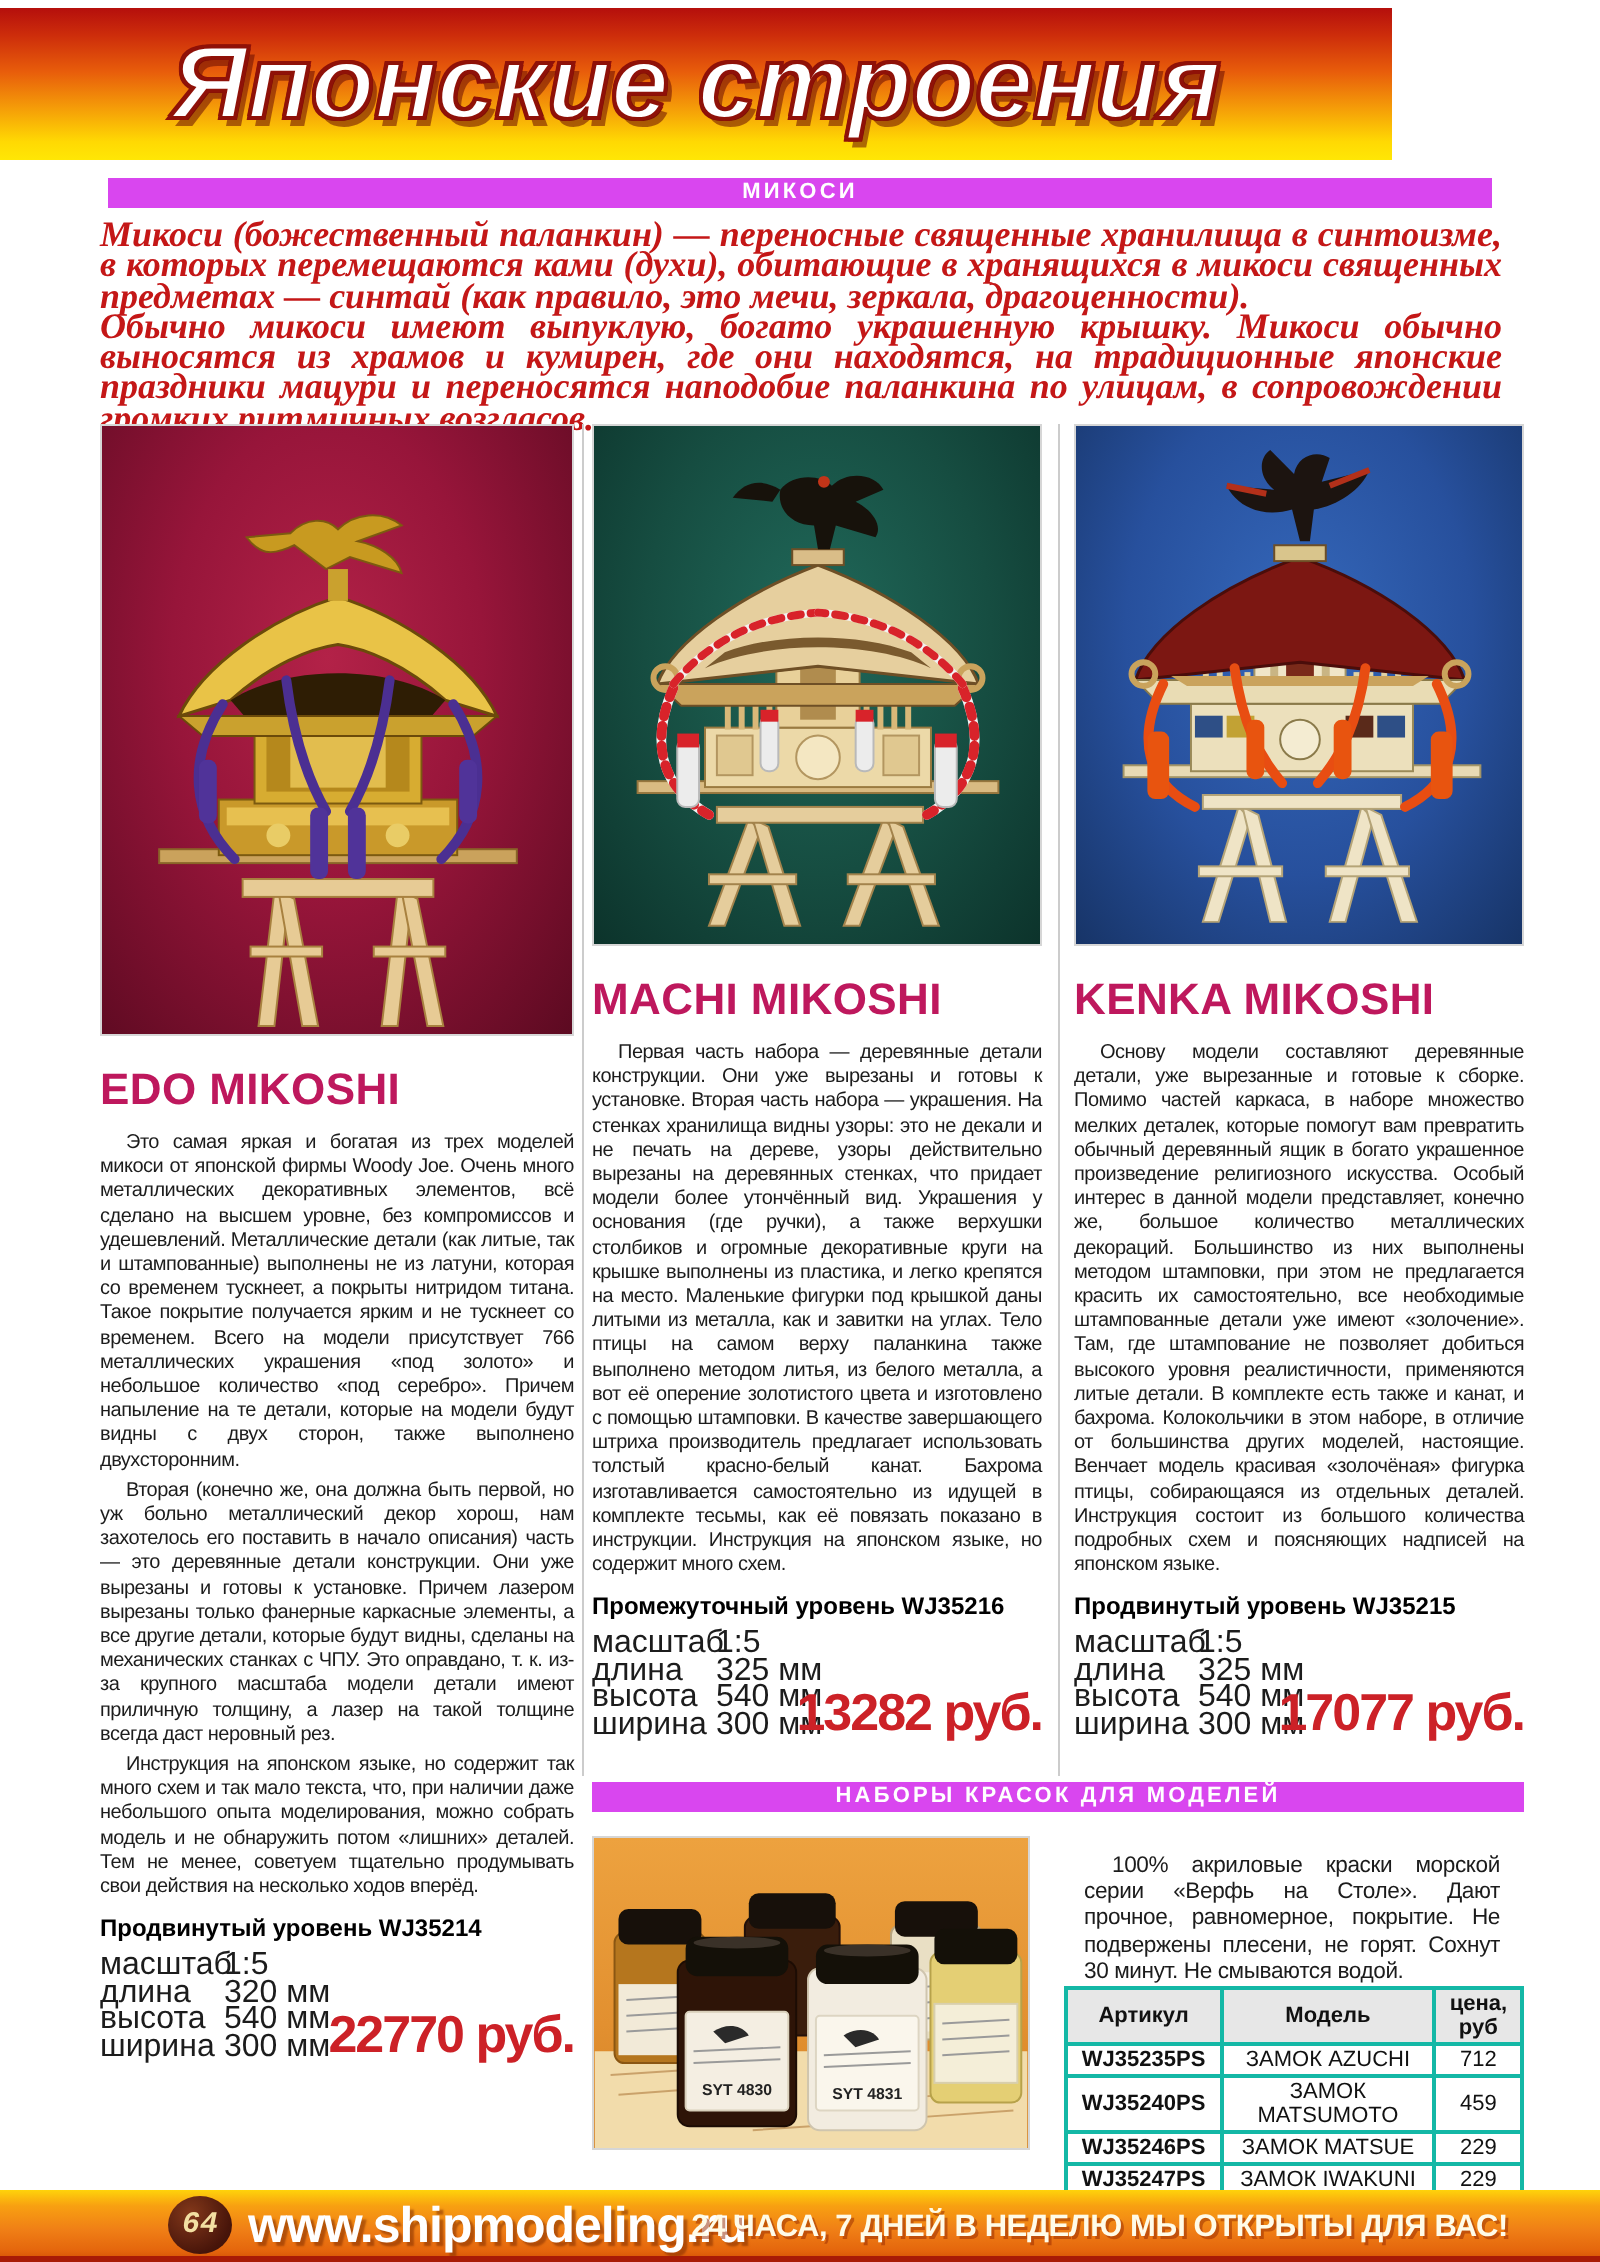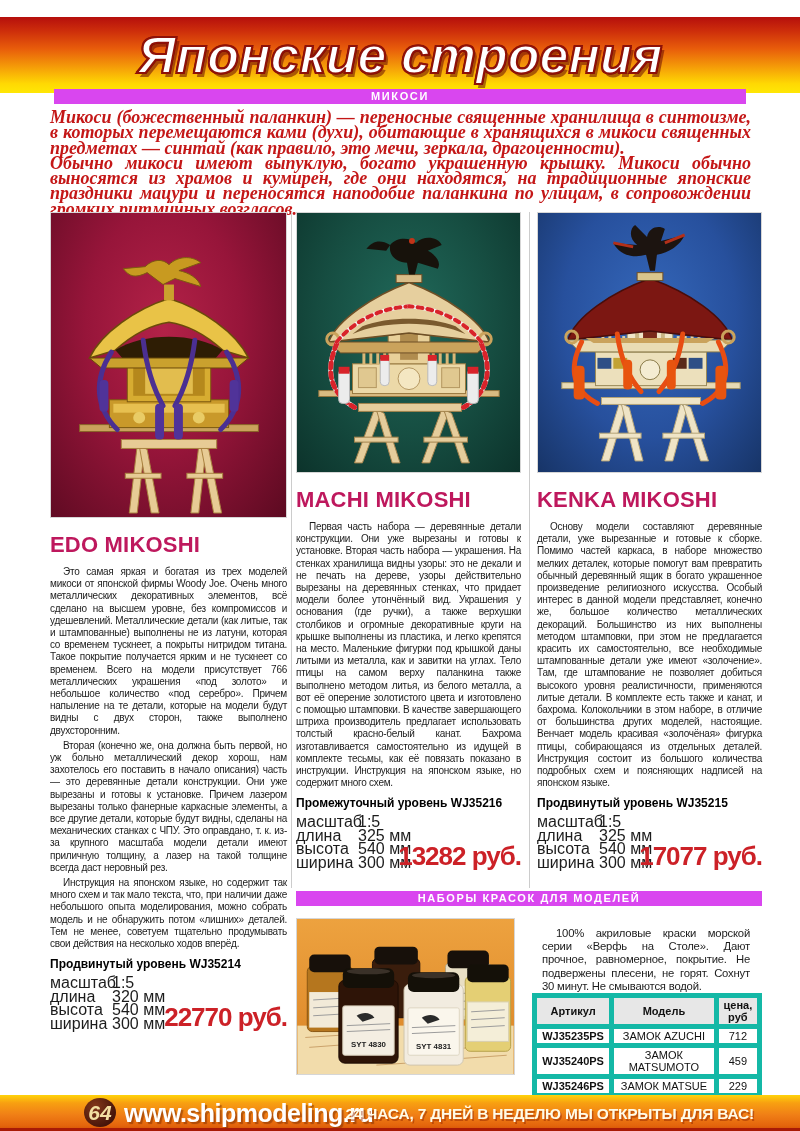--- a/index.html
+++ b/index.html
@@ -1,21 +1,21 @@
 <!DOCTYPE html>
 <html><head>
 <meta charset="utf-8">
 <style>
   * { box-sizing: border-box; }
   html,body { margin:0; padding:0; background:#888; }
   .page { position:relative; width:800px; height:1131px; background:#fff; overflow:hidden;
           font-family:"Liberation Sans",sans-serif; margin:0 auto; }
 
   
-  .header-band { position:absolute; left:0; top:17px; width:800px; height:76px;
+  .header-band { position:absolute; left:0; top:4px; width:696px; height:76px;
     background:linear-gradient(180deg,#b50f0c 0%,#cd2d0b 18%,#e85d0b 42%,#f59d08 66%,#ffd903 88%,#ffe705 100%);padding-left:36px; }
   .page-title { position:absolute; top:5px; left:0; width:100%; text-align:center;
     font-size:52px; font-weight:bold; font-style:italic; color:#fff; line-height:66px;
     -webkit-text-stroke:2px #8f1108;
     text-shadow:3px 4px 0 rgba(104,12,4,.55), -1px -1px 0 #8f1108, 1px -1px 0 #8f1108, -1px 1px 0 #8f1108, 1px 1px 0 #8f1108; }
 
   
   .red-bar { position:absolute; background:#d946ef; color:#fff; font-weight:bold;
     font-size:11px; line-height:15px; height:15px; text-align:center; letter-spacing:1.6px; }
   #bar-mikosi { left:54px; top:89px; width:692px; }
@@ -53,34 +53,34 @@
 
   
   #paints-photo { position:absolute; left:296px; top:918px; width:219px; height:157px;
     border:1px solid #d6d6d6; background:linear-gradient(180deg,#eda23f 0%,#e29030 60%,#d27f24 100%); }
   #paints-photo svg { display:block; width:100%; height:100%; }
   #paints-desc { position:absolute; left:530px; top:915px; width:232px; }
   #paints-desc p { margin:12px; font-size:11.3px; line-height:13.2px; text-align:justify;
     color:#1c1c1c; letter-spacing:-.2px; text-indent:14px; }
   #paints-table { position:absolute; left:532px; top:993px; width:230px;
     border-collapse:collapse; font-size:11px; color:#111; }
-  #paints-table th, #paints-table td { border:5px solid #14b8a6; text-align:center;
+  #paints-table th, #paints-table td { border:2px solid #14b8a6; text-align:center;
     padding:1px 2px; height:16px; }
   #paints-table th { background:#e7e7e7; font-weight:bold; }
   #paints-table td.code { font-weight:bold; }
   .w-art {width:78px;} .w-model {width:108px;} .w-price {width:44px;}
 
   
   .footer { position:absolute; left:0; top:1095px; width:800px; height:36px;
     background:linear-gradient(180deg,#ffd30a 0%,#f8a011 22%,#f07f16 55%,#e4650c 85%,#d14e04 100%); }
   .footer-strip { position:absolute; bottom:0; left:0; width:100%; height:3px; background:#a81b06; }
   .page-circle { position:absolute; left:84px; top:3px; width:32px; height:29px; border-radius:50%;
     background:radial-gradient(circle at 35% 30%, #83381a, #48150a 70%, #35100a);
-    color:#f2dfa2; font-size:21px; font-weight:bold; font-style:italic;
-    display:flex; align-items:center; justify-content:center; font-family:Liberation Sans, sans-serif; }
+    color:#f2dfa2; font-size:15px; font-weight:bold; font-style:italic;
+    display:flex; align-items:center; justify-content:center; font-family:Liberation Mono, monospace; }
   .website { position:absolute; left:124px; top:4px; font-size:25px; font-weight:bold; color:#fff;
     letter-spacing:-.5px; text-shadow:2px 2px 1px rgba(130,45,0,.55); }
   .slogan { position:absolute; right:46px; top:10px; font-size:15.5px; font-weight:bold;
     color:#fffbe8; letter-spacing:-.2px; text-shadow:1.5px 1.5px 0 rgba(150,40,0,.5); }
 </style>
 </head>
 <body>
 
 <div class="page">
 

